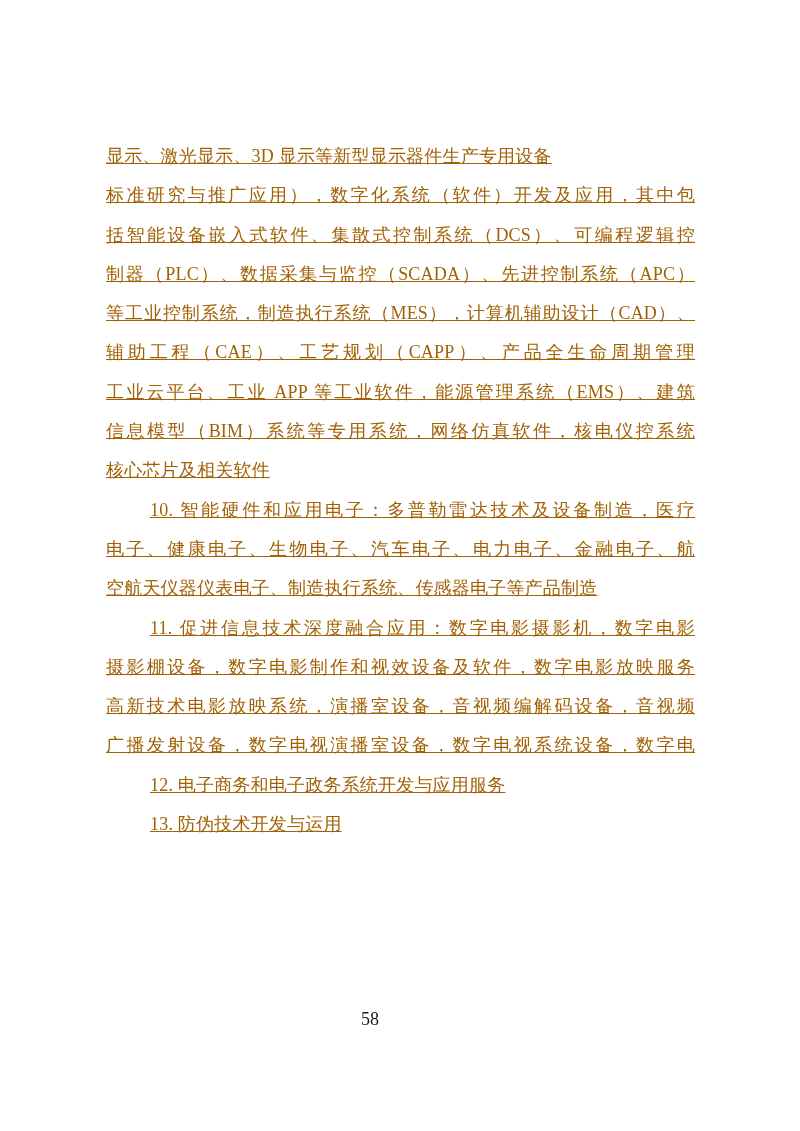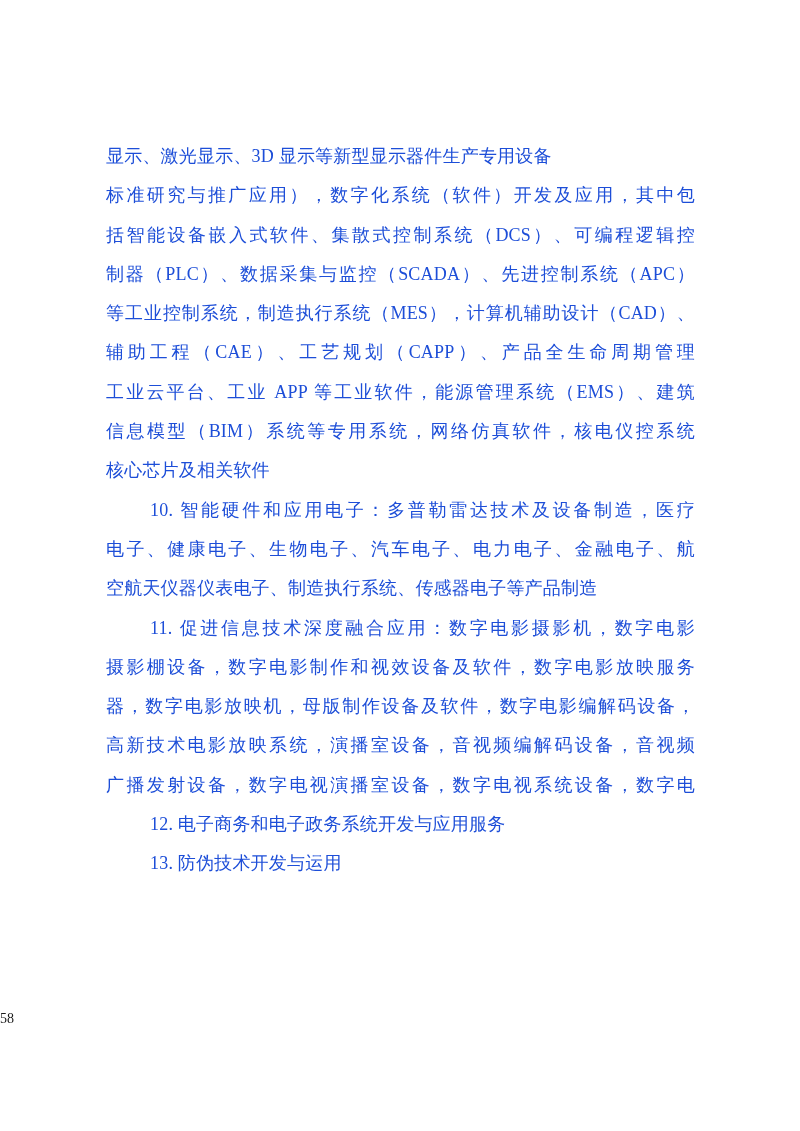--- a/index.html
+++ b/index.html
@@ -18,39 +18,41 @@
   .text-block {
     position: absolute;
     left: 106px;
     top: 137px;
     width: 589px;
   }
   .line {
     height: 39.3px;
     line-height: 39.3px;
     font-size: 18px;
-    color: #1d4ed8;
+    color: #a16207;
     overflow: hidden;
     text-align: left;
     white-space: normal;
     letter-spacing: 0.2px;
+    text-decoration: underline;
   }
   .line.full {
     text-align: justify;
     text-align-last: justify;
   }
   .line.indent {
     text-indent: 44px;
   }
   .page-number {
     position: absolute;
     left: 0;
     top: 1008px;
     width: 740px;
-    font-size: 14px;
+    text-align: center;
+    font-size: 18px;
     line-height: 22px;
     color: #1a1a1a;
   }
 </style>
 </head>
 <body>
 
 <div class="doc-page">
   <div class="text-block">
       <div class="line">显示、激光显示、3D 显示等新型显示器件生产专用设备</div>
@@ -60,20 +62,19 @@
       <div class="line full">等工业控制系统，制造执行系统（MES），计算机辅助设计（CAD）、</div>
       <div class="line full">辅助工程（CAE）、工艺规划（CAPP）、产品全生命周期管理（PLM）、</div>
       <div class="line full">工业云平台、工业 APP 等工业软件，能源管理系统（EMS）、建筑</div>
       <div class="line full">信息模型（BIM）系统等专用系统，网络仿真软件，核电仪控系统</div>
       <div class="line">核心芯片及相关软件</div>
       <div class="line full indent">10. 智能硬件和应用电子：多普勒雷达技术及设备制造，医疗</div>
       <div class="line full">电子、健康电子、生物电子、汽车电子、电力电子、金融电子、航</div>
       <div class="line">空航天仪器仪表电子、制造执行系统、传感器电子等产品制造</div>
       <div class="line full indent">11. 促进信息技术深度融合应用：数字电影摄影机，数字电影</div>
       <div class="line full">摄影棚设备，数字电影制作和视效设备及软件，数字电影放映服务</div>
-      <div class="line full">器，数字电影放映机，母版制作设备及软件，数字电影编解码设备，</div>
       <div class="line full">高新技术电影放映系统，演播室设备，音视频编解码设备，音视频</div>
       <div class="line full">广播发射设备，数字电视演播室设备，数字电视系统设备，数字电</div>
       <div class="line indent">12. 电子商务和电子政务系统开发与应用服务</div>
       <div class="line indent">13. 防伪技术开发与运用</div>
     </div>
   <div class="page-number">58</div>
 </div>
 
 </body></html>

